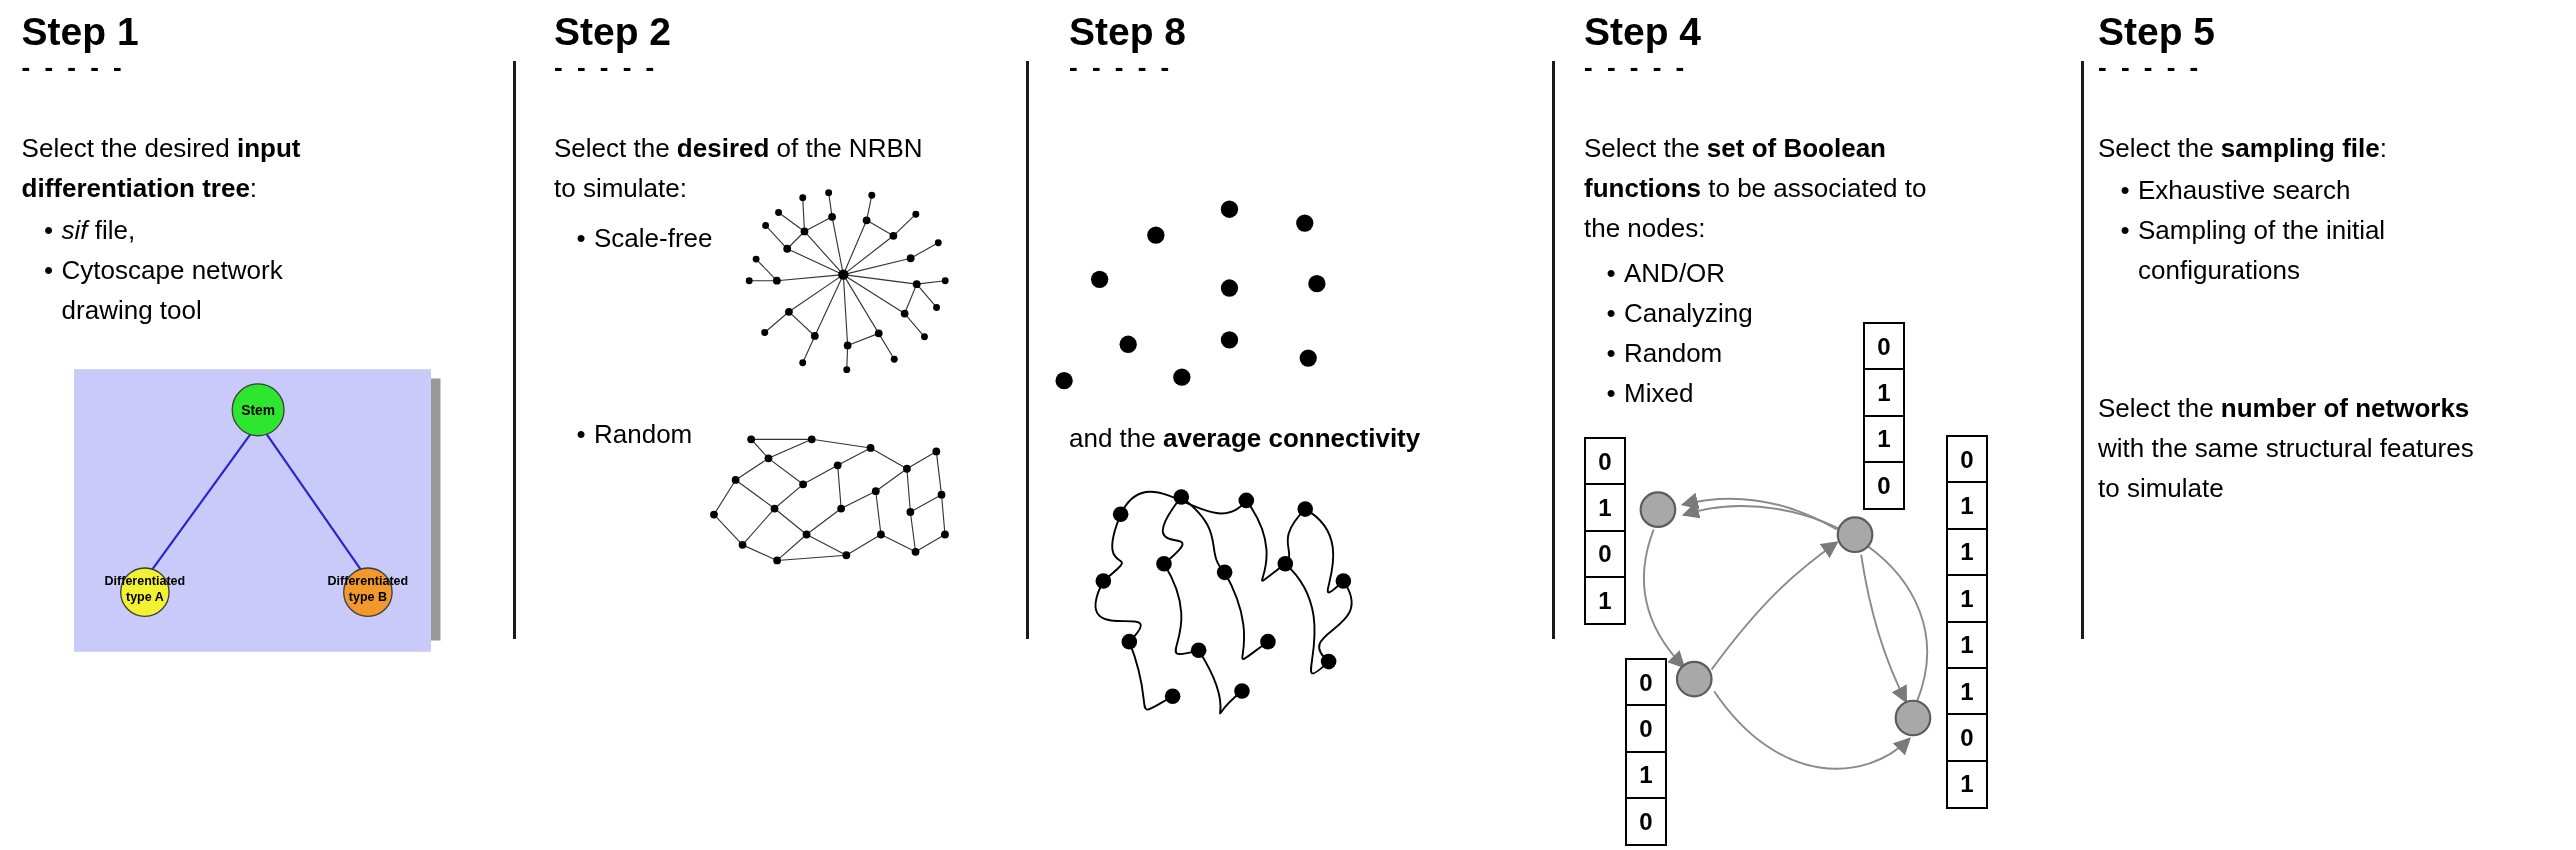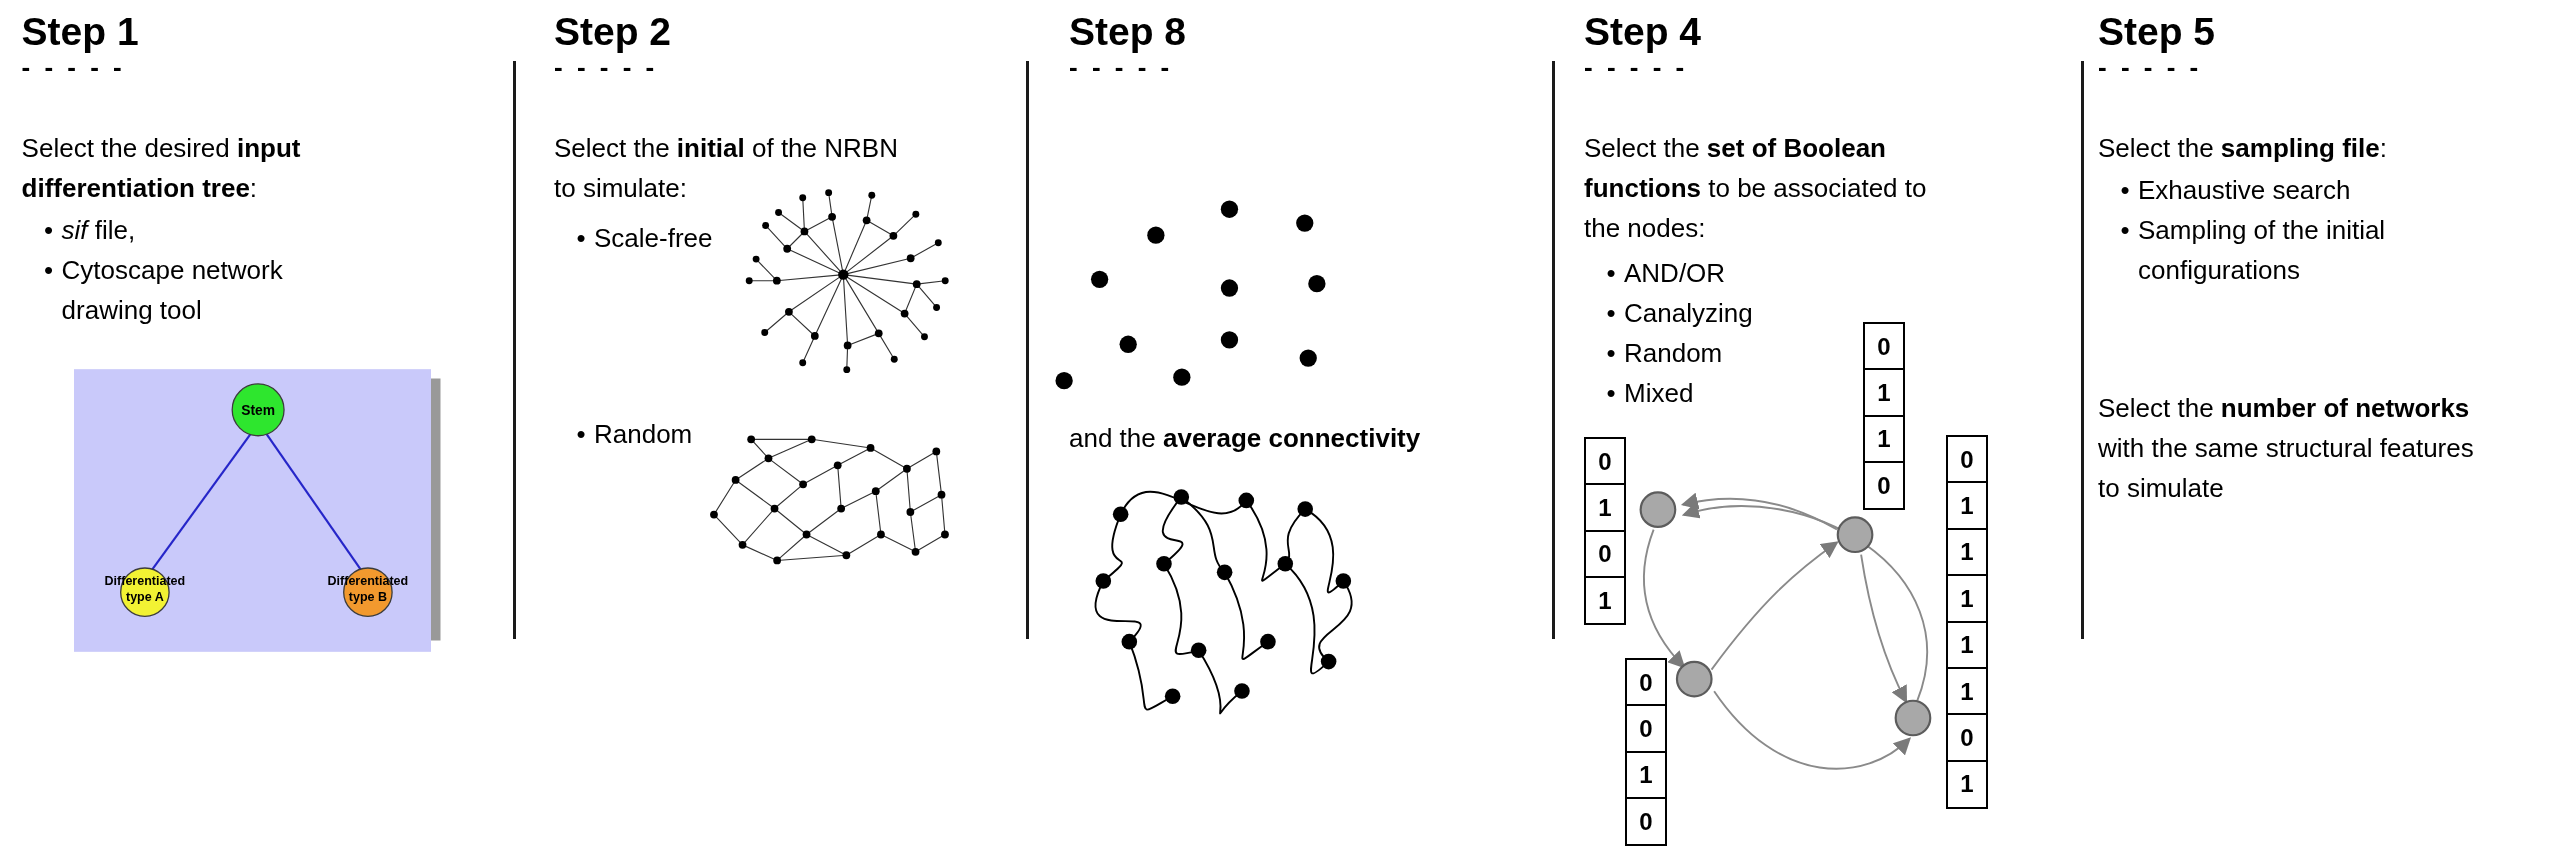--- a/index.html
+++ b/index.html
@@ -74,21 +74,21 @@
       <text x="340" y="250" class="tlabel2">Differentiated</text>
       <text x="340" y="268" class="tlabel2">type B</text>
     </svg>
   </figure>
 
   <div class="divider" style="left:513px;"></div>
 
   <section class="col" style="left:554px; width:459px;">
     <h2 class="title">Step 2</h2>
     <div class="dashes">- - - - -</div>
-    <p class="para" style="top:128px; width:372px;"><span>Select the </span><span class="b">initial</span><span> of the NRBN to simulate:</span></p>
+    <p class="para" style="top:128px; width:372px;"><span>Select the </span><span class="b">desired</span><span> of the NRBN to simulate:</span></p>
     <div class="blist" style="top:218px;">
       <div class="bullet">
         <span class="bchar">•</span>
         <span class="btext"><span>Scale-free</span></span>
       </div>
     </div>
     <div class="blist" style="top:414px;">
       <div class="bullet">
         <span class="bchar">•</span>
         <span class="btext"><span>Random</span></span>

